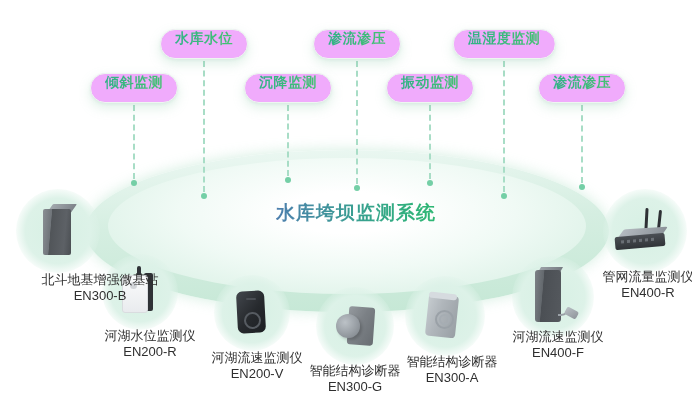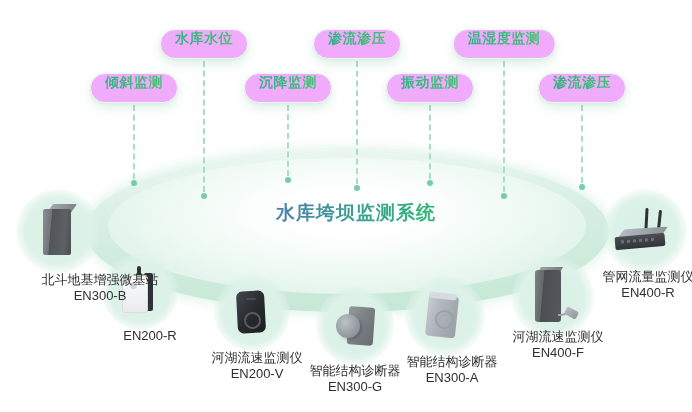--- a/index.html
+++ b/index.html
@@ -192,20 +192,21 @@
     <div class="d7-top"></div>
     <div class="d7-body"></div>
     <div class="d7-ports"></div>
   </div>
 
   <div class="dev-label" style="left:60px;top:272px;margin-left:40px;">
     <div>北斗地基增强微基站</div>
     <div>EN300-B</div>
   </div>
   <div class="dev-label" style="left:150px;top:328px;">
+    <div>河湖水位监测仪</div>
     <div>EN200-R</div>
   </div>
   <div class="dev-label" style="left:257px;top:350px;">
     <div>河湖流速监测仪</div>
     <div>EN200-V</div>
   </div>
   <div class="dev-label" style="left:355px;top:363px;">
     <div>智能结构诊断器</div>
     <div>EN300-G</div>
   </div>

